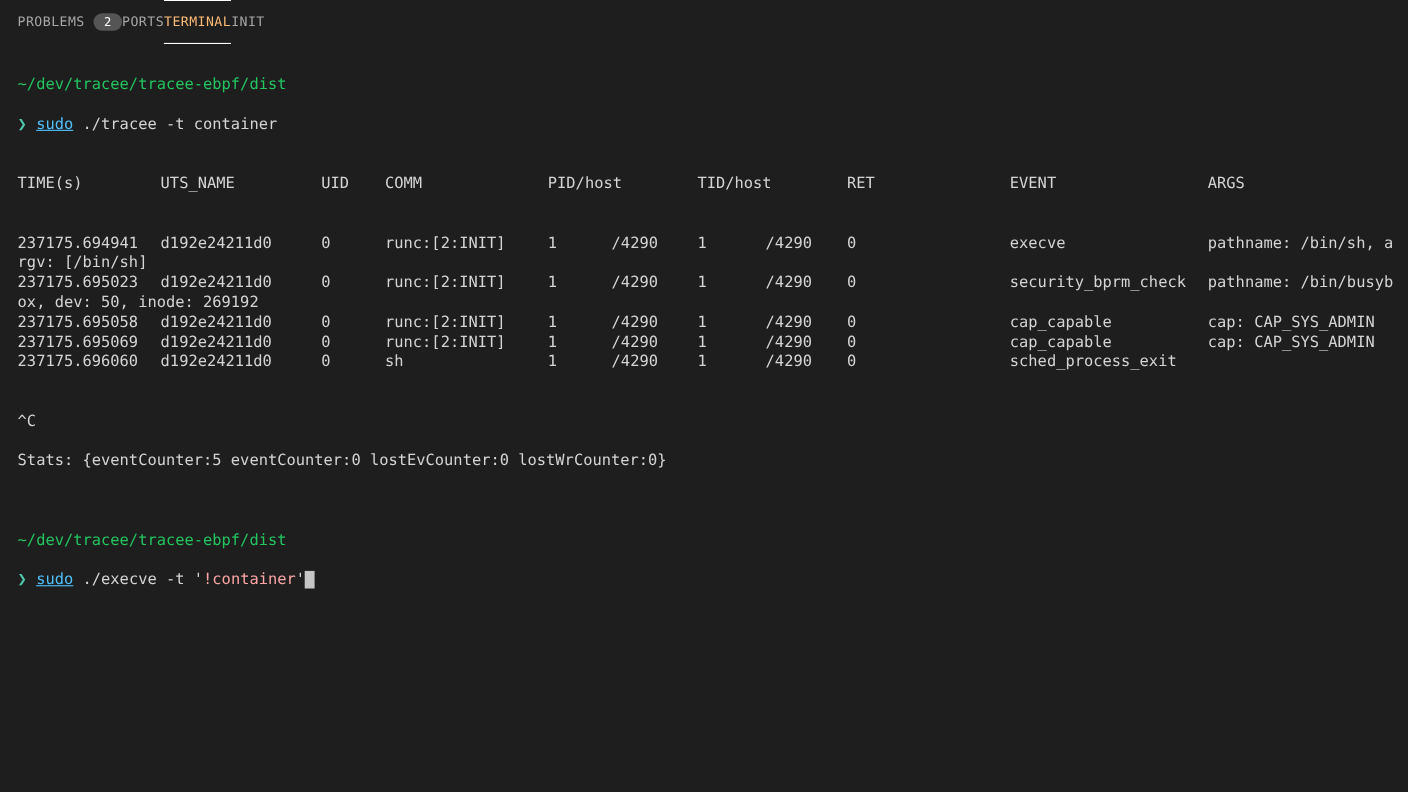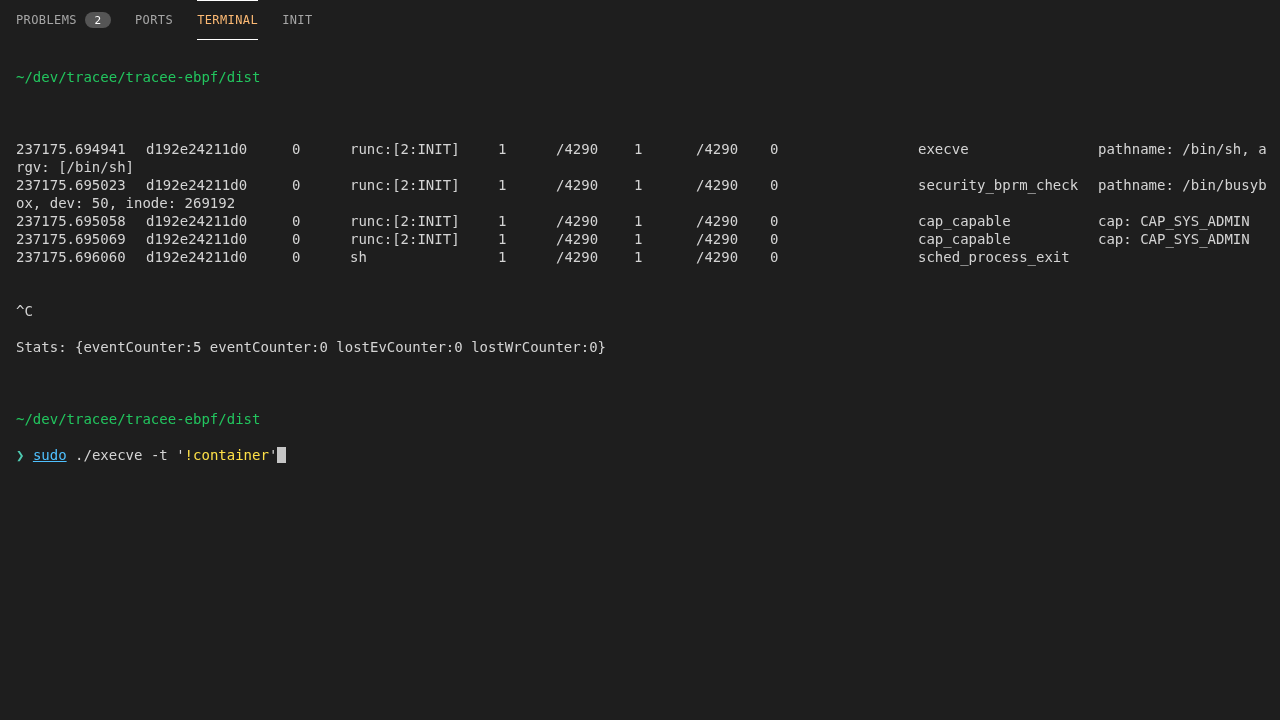--- a/index.html
+++ b/index.html
@@ -1,32 +1,32 @@
 <!DOCTYPE html>
 <html><head>
 <meta charset="utf-8">
 <style>
   html,body{margin:0;padding:0;width:1280px;height:720px;background:#1e1e1e;
     font-family:Menlo,Consolas,"DejaVu Sans Mono",monospace;font-size:14px;
     color:#ccc;overflow:hidden}
-  .tabs{display:flex;gap:24px;align-items:center;height:40px;padding:0 16px;
+  .tabs{display:flex;align-items:center;height:40px;padding:0 16px;
     font-size:12px;letter-spacing:.4px;color:#a6a6a6}
   .tab{display:flex;align-items:center;gap:8px;height:40px;cursor:pointer}
   .tab.active{color:#fdba74;box-shadow:0 1px 0 #fff inset;position:relative}
   .tab.active::after{content:"";position:absolute;left:0;right:0;bottom:0;
     height:1px;background:#fff}
   .badge{min-width:16px;height:16px;padding:0 5px;border-radius:10px;
     background:#555;color:#fff;font-size:11px;display:inline-flex;
     align-items:center;justify-content:center}
   .term{padding:10px 16px 0 16px;white-space:pre;line-height:18px;
     color:#d4d4d4}
   .cwd{color:#22c55e}
   .prompt{color:#4ec9b0}
   .sudo{color:#4fc1ff;text-decoration:underline}
-  .yellow{color:#fde047}
+  .yellow{color:#fca5a5}
   .cursor{display:inline-block;width:9px;height:16px;background:#c6c6c6;
     vertical-align:text-bottom}
 
   
   .hdr span,.row span{display:inline-block}
   .c-time{width:130px}
   .c-uts {width:146px}
   .c-uid {width:58px}
   .c-comm{width:148px}
   .c-pid {width:58px}
@@ -50,21 +50,23 @@
   <div class="tab active">
     <span>TERMINAL</span>
   </div>
   <div class="tab">
     <span>INIT</span>
   </div>
 </div>
 
 <div class="term">
 <div><span class="cwd">~/dev/tracee/tracee-ebpf/dist</span></div>
+<div><span class="prompt">❯</span> <span class="sudo">sudo</span><span> ./tracee -t container</span></div>
 
+<div class="hdr"><span class="c-time">TIME(s)</span><span class="c-uts">UTS_NAME</span><span class="c-uid">UID</span><span class="c-comm">COMM</span><span class="c-pid" style="width:136px">PID/host</span><span class="c-tid" style="width:136px">TID/host</span><span class="c-ret">RET</span><span class="c-evt">EVENT</span><span>ARGS</span></div>
 
 <div id="rows"><div class="row"><span class="c-time">237175.694941</span><span class="c-uts">d192e24211d0</span><span class="c-uid">0</span><span class="c-comm">runc:[2:INIT]</span><span class="c-pid">1</span><span class="c-pidh">/4290</span><span class="c-tid">1</span><span class="c-tidh">/4290</span><span class="c-ret">0</span><span class="c-evt">execve</span><span>pathname: /bin/sh, a</span></div><div>rgv: [/bin/sh]</div><div class="row"><span class="c-time">237175.695023</span><span class="c-uts">d192e24211d0</span><span class="c-uid">0</span><span class="c-comm">runc:[2:INIT]</span><span class="c-pid">1</span><span class="c-pidh">/4290</span><span class="c-tid">1</span><span class="c-tidh">/4290</span><span class="c-ret">0</span><span class="c-evt">security_bprm_check</span><span>pathname: /bin/busyb</span></div><div>ox, dev: 50, inode: 269192</div><div class="row"><span class="c-time">237175.695058</span><span class="c-uts">d192e24211d0</span><span class="c-uid">0</span><span class="c-comm">runc:[2:INIT]</span><span class="c-pid">1</span><span class="c-pidh">/4290</span><span class="c-tid">1</span><span class="c-tidh">/4290</span><span class="c-ret">0</span><span class="c-evt">cap_capable</span><span>cap: CAP_SYS_ADMIN</span></div><div class="row"><span class="c-time">237175.695069</span><span class="c-uts">d192e24211d0</span><span class="c-uid">0</span><span class="c-comm">runc:[2:INIT]</span><span class="c-pid">1</span><span class="c-pidh">/4290</span><span class="c-tid">1</span><span class="c-tidh">/4290</span><span class="c-ret">0</span><span class="c-evt">cap_capable</span><span>cap: CAP_SYS_ADMIN</span></div><div class="row"><span class="c-time">237175.696060</span><span class="c-uts">d192e24211d0</span><span class="c-uid">0</span><span class="c-comm">sh</span><span class="c-pid">1</span><span class="c-pidh">/4290</span><span class="c-tid">1</span><span class="c-tidh">/4290</span><span class="c-ret">0</span><span class="c-evt">sched_process_exit</span><span></span></div></div>
 
 <div>^C</div>
 <div>Stats: {eventCounter:5 eventCounter:0 lostEvCounter:0 lostWrCounter:0}</div>
 <div>&nbsp;</div>
 <div><span class="cwd">~/dev/tracee/tracee-ebpf/dist</span></div>
 <div><span class="prompt">❯</span> <span class="sudo">sudo</span><span> ./execve -t '</span><span class="yellow">!container</span><span>'</span><span class="cursor"></span></div>
 </div>
 

